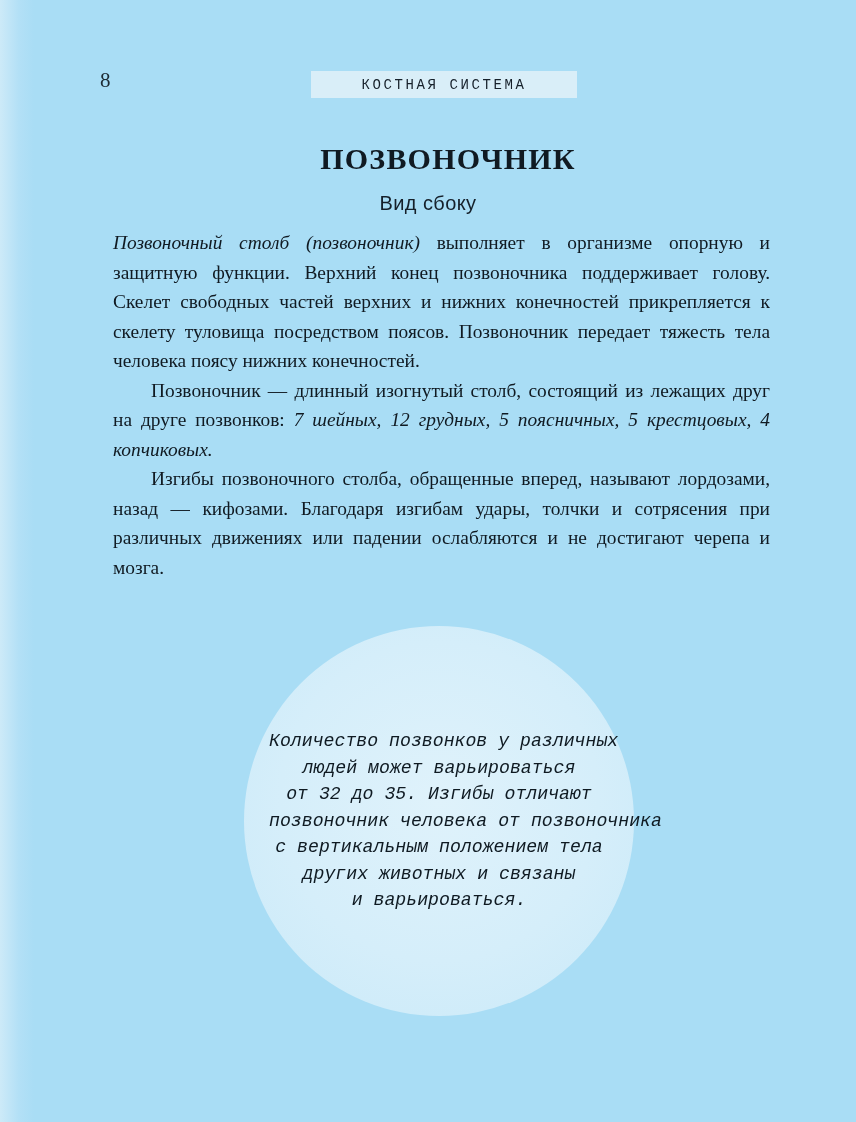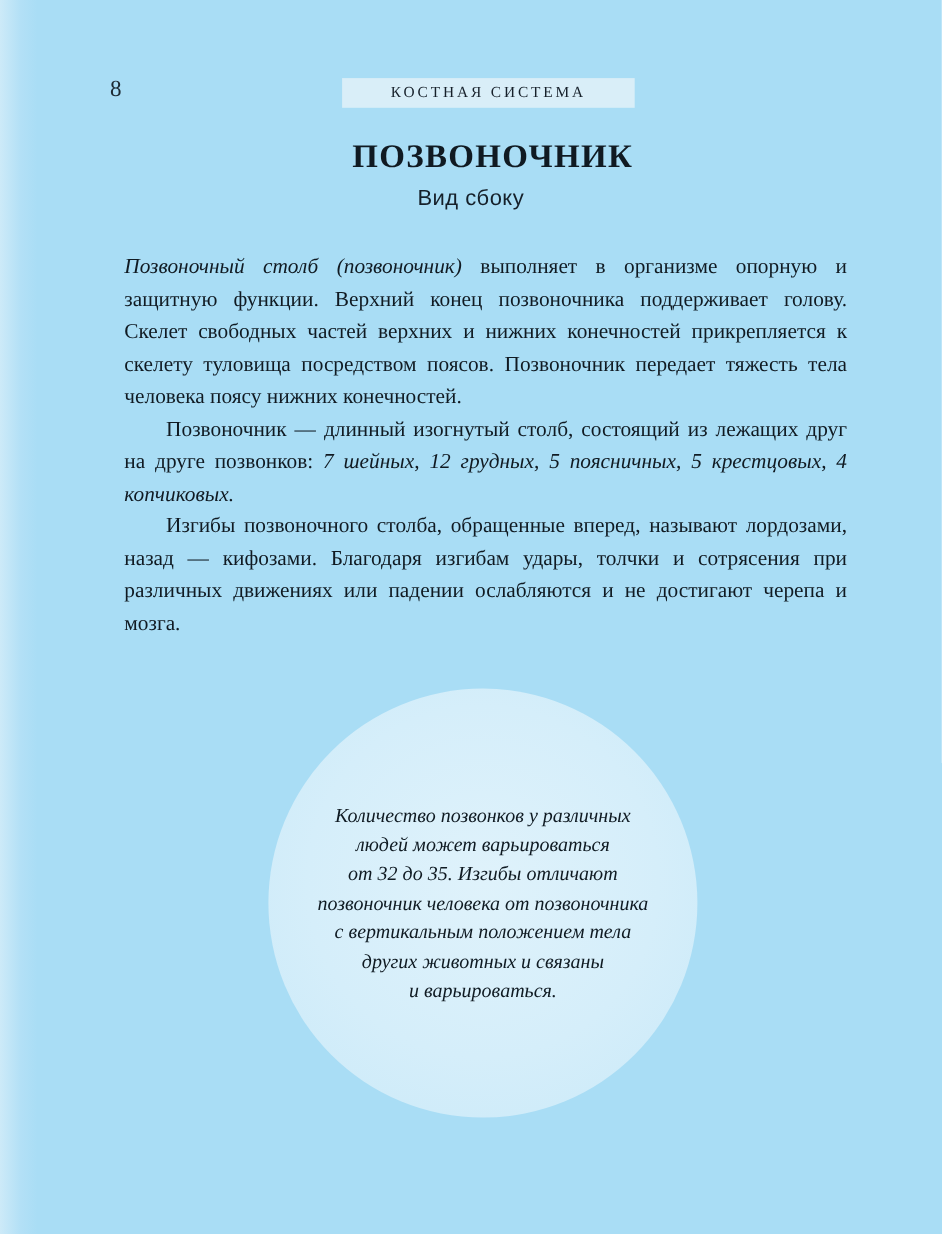--- a/index.html
+++ b/index.html
@@ -45,41 +45,41 @@
     left: 311px;
     top: 71px;
     width: 266px;
     height: 27px;
     background: #d9eef8;
     display: flex;
     align-items: center;
     justify-content: center;
   }
   .running-head span {
-    font-family: Liberation Serif, serif;
+    font-family: Liberation Mono, monospace;
     font-size: 14px;
     letter-spacing: 2.6px;
     color: #16202a;
     font-weight: 500;
   }
 
   .title-block {
     position: absolute;
     left: 0;
     right: 0;
     top: 126px;
     text-align: center;
   }
   .title-main {
     font-family: "Liberation Serif", serif;
     font-weight: bold;
     font-size: 30px;
     letter-spacing: 1.2px;
     color: #101a22;
-    margin: 0;
+    margin: 16px;
     padding-left: 40px;
   }
   .title-sub {
     font-family: "Liberation Sans", sans-serif;
     font-size: 20px;
     color: #15202a;
     margin: 9px 0 0 0;
     letter-spacing: 0.4px;
   }
 
@@ -121,20 +121,21 @@
     width: 340px;
     text-align: center;
     font-family: "Liberation Serif", serif;
     font-style: italic;
     font-size: 18.2px;
     line-height: 26.5px;
     color: #0f1a22;
   }
   .circle-text div {
     white-space: nowrap;
+    font-family: Liberation Mono, monospace;
   }
 </style>
 </head>
 <body>
 
 <div class="page">
 
   <div class="folio">8</div>
 
   <div class="running-head">

